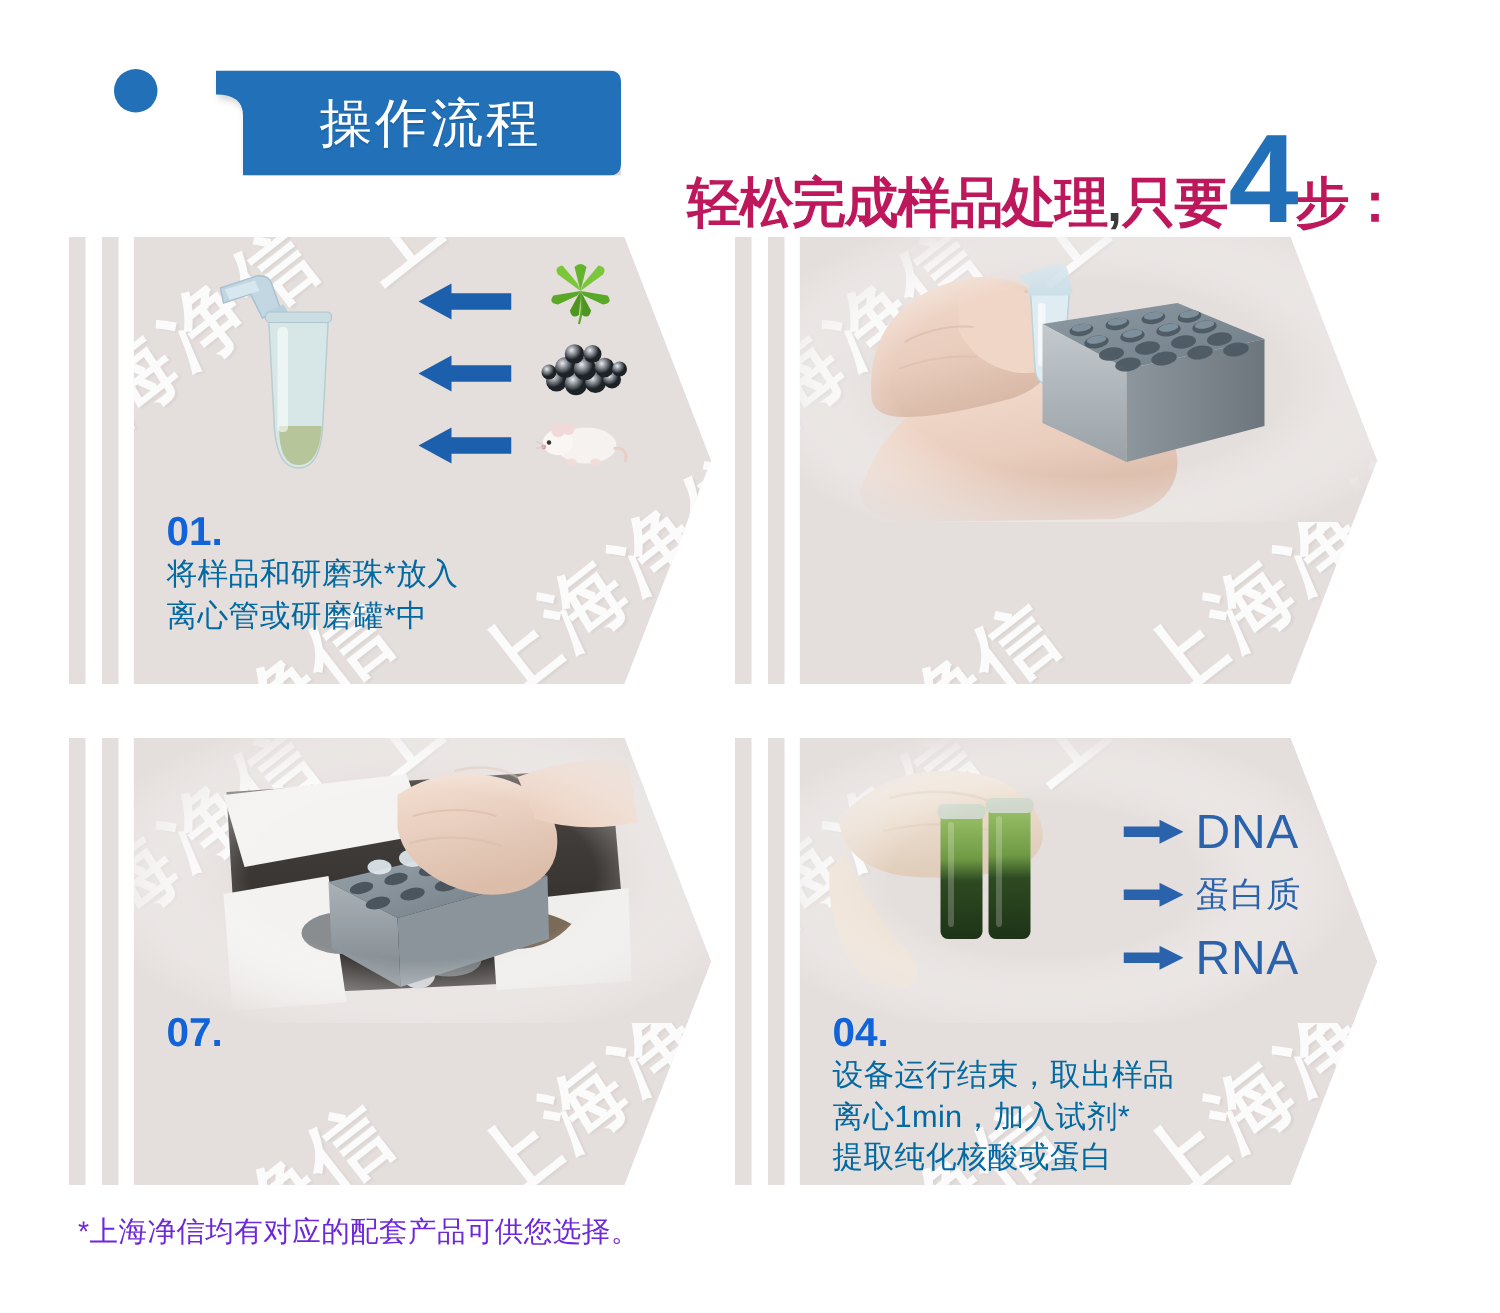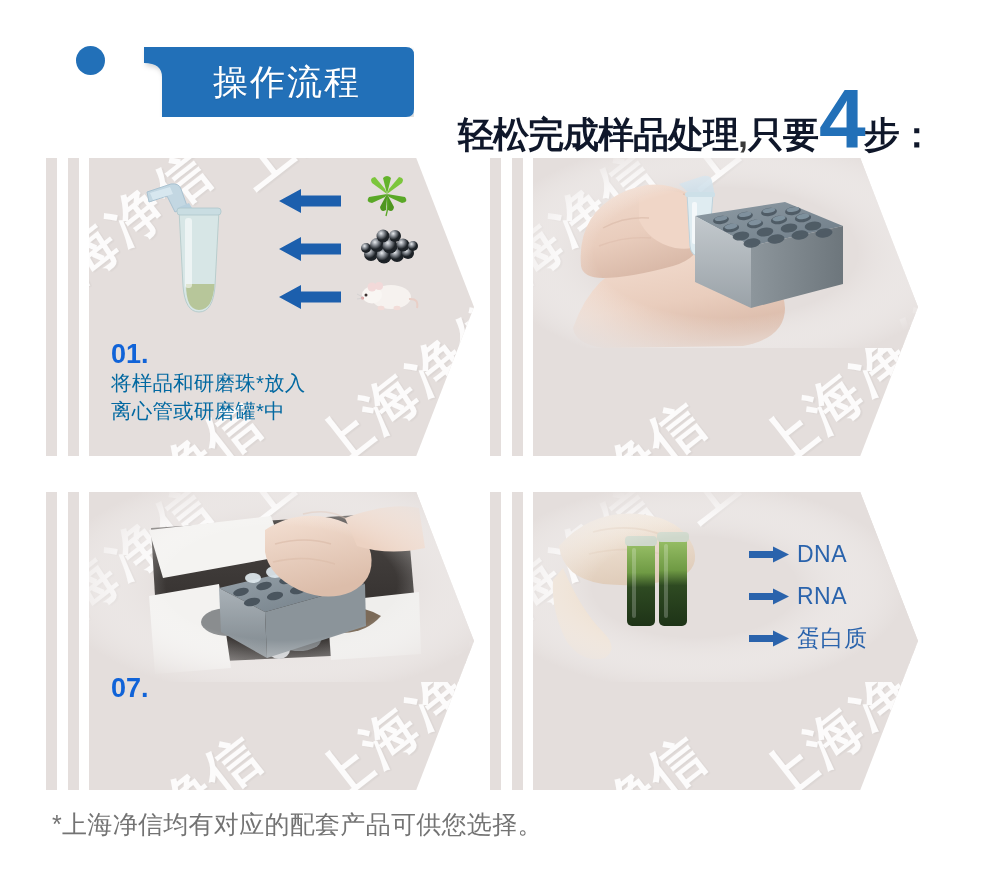--- a/index.html
+++ b/index.html
@@ -59,21 +59,21 @@
     height: 76px;
     display: flex;
     align-items: baseline;
     white-space: nowrap;
   }
   .headline .hl-a,
   .headline .hl-c,
   .headline .hl-d {
     font-size: 36px;
     font-weight: bold;
-    color: #0f172a;
+    color: #be185d;
     letter-spacing: -1px;
     line-height: 1;
     position: relative;
     top: 32px;
   }
   .headline .hl-comma {
     font-size: 36px;
     font-weight: bold;
     color: #3a3a3a;
     position: relative;
@@ -223,33 +223,33 @@
     height: 36px;
     margin-bottom: 6px;
   }
   .out-arrow {
     width: 40px; height: 17px;
     margin-right: 8px;
     flex: none;
   }
   .out-label {
     color: #2a63ac;
-    font-size: 23px;
+    font-size: 32px;
     line-height: 1;
     letter-spacing: 0.5px;
   }
   .out-label.cn { font-size: 23px; }
 
   
   .footer {
     position: absolute;
     left: 52px;
     top: 808px;
-    font-size: 25px;
-    color: #737373;
+    font-size: 19px;
+    color: #6d28d9;
     letter-spacing: 0.3px;
   }
 </style>
 </head>
 <body>
 
 <div class="header">
 
   <div class="header-dot"></div>
 
@@ -626,29 +626,35 @@
           <div class="out-row">
             <svg class="out-arrow" viewBox="0 0 40 17">
               <path d="M 40 8.5 L 24 0.5 L 24 5 L 0 5 L 0 12 L 24 12 L 24 16.5 Z" fill="#2a63ac"></path>
             </svg>
             <span class="out-label">DNA</span>
           </div>
           <div class="out-row">
             <svg class="out-arrow" viewBox="0 0 40 17">
               <path d="M 40 8.5 L 24 0.5 L 24 5 L 0 5 L 0 12 L 24 12 L 24 16.5 Z" fill="#2a63ac"></path>
             </svg>
-            <span class="out-label">RNA</span>
+            <span class="out-label cn">蛋白质</span>
           </div>
           <div class="out-row">
             <svg class="out-arrow" viewBox="0 0 40 17">
               <path d="M 40 8.5 L 24 0.5 L 24 5 L 0 5 L 0 12 L 24 12 L 24 16.5 Z" fill="#2a63ac"></path>
             </svg>
-            <span class="out-label cn">蛋白质</span>
+            <span class="out-label">RNA</span>
           </div>
         </div>
       </div>
 
+      <div class="caption">
+        <div class="step-no">04.</div>
+        <div class="step-text">设备运行结束，取出样品
+离心1min，加入试剂*
+提取纯化核酸或蛋白</div>
+      </div>
     </div>
   </div>
 
 </div>
 
 <div class="footer">*上海净信均有对应的配套产品可供您选择。</div>
 
 </body></html>

